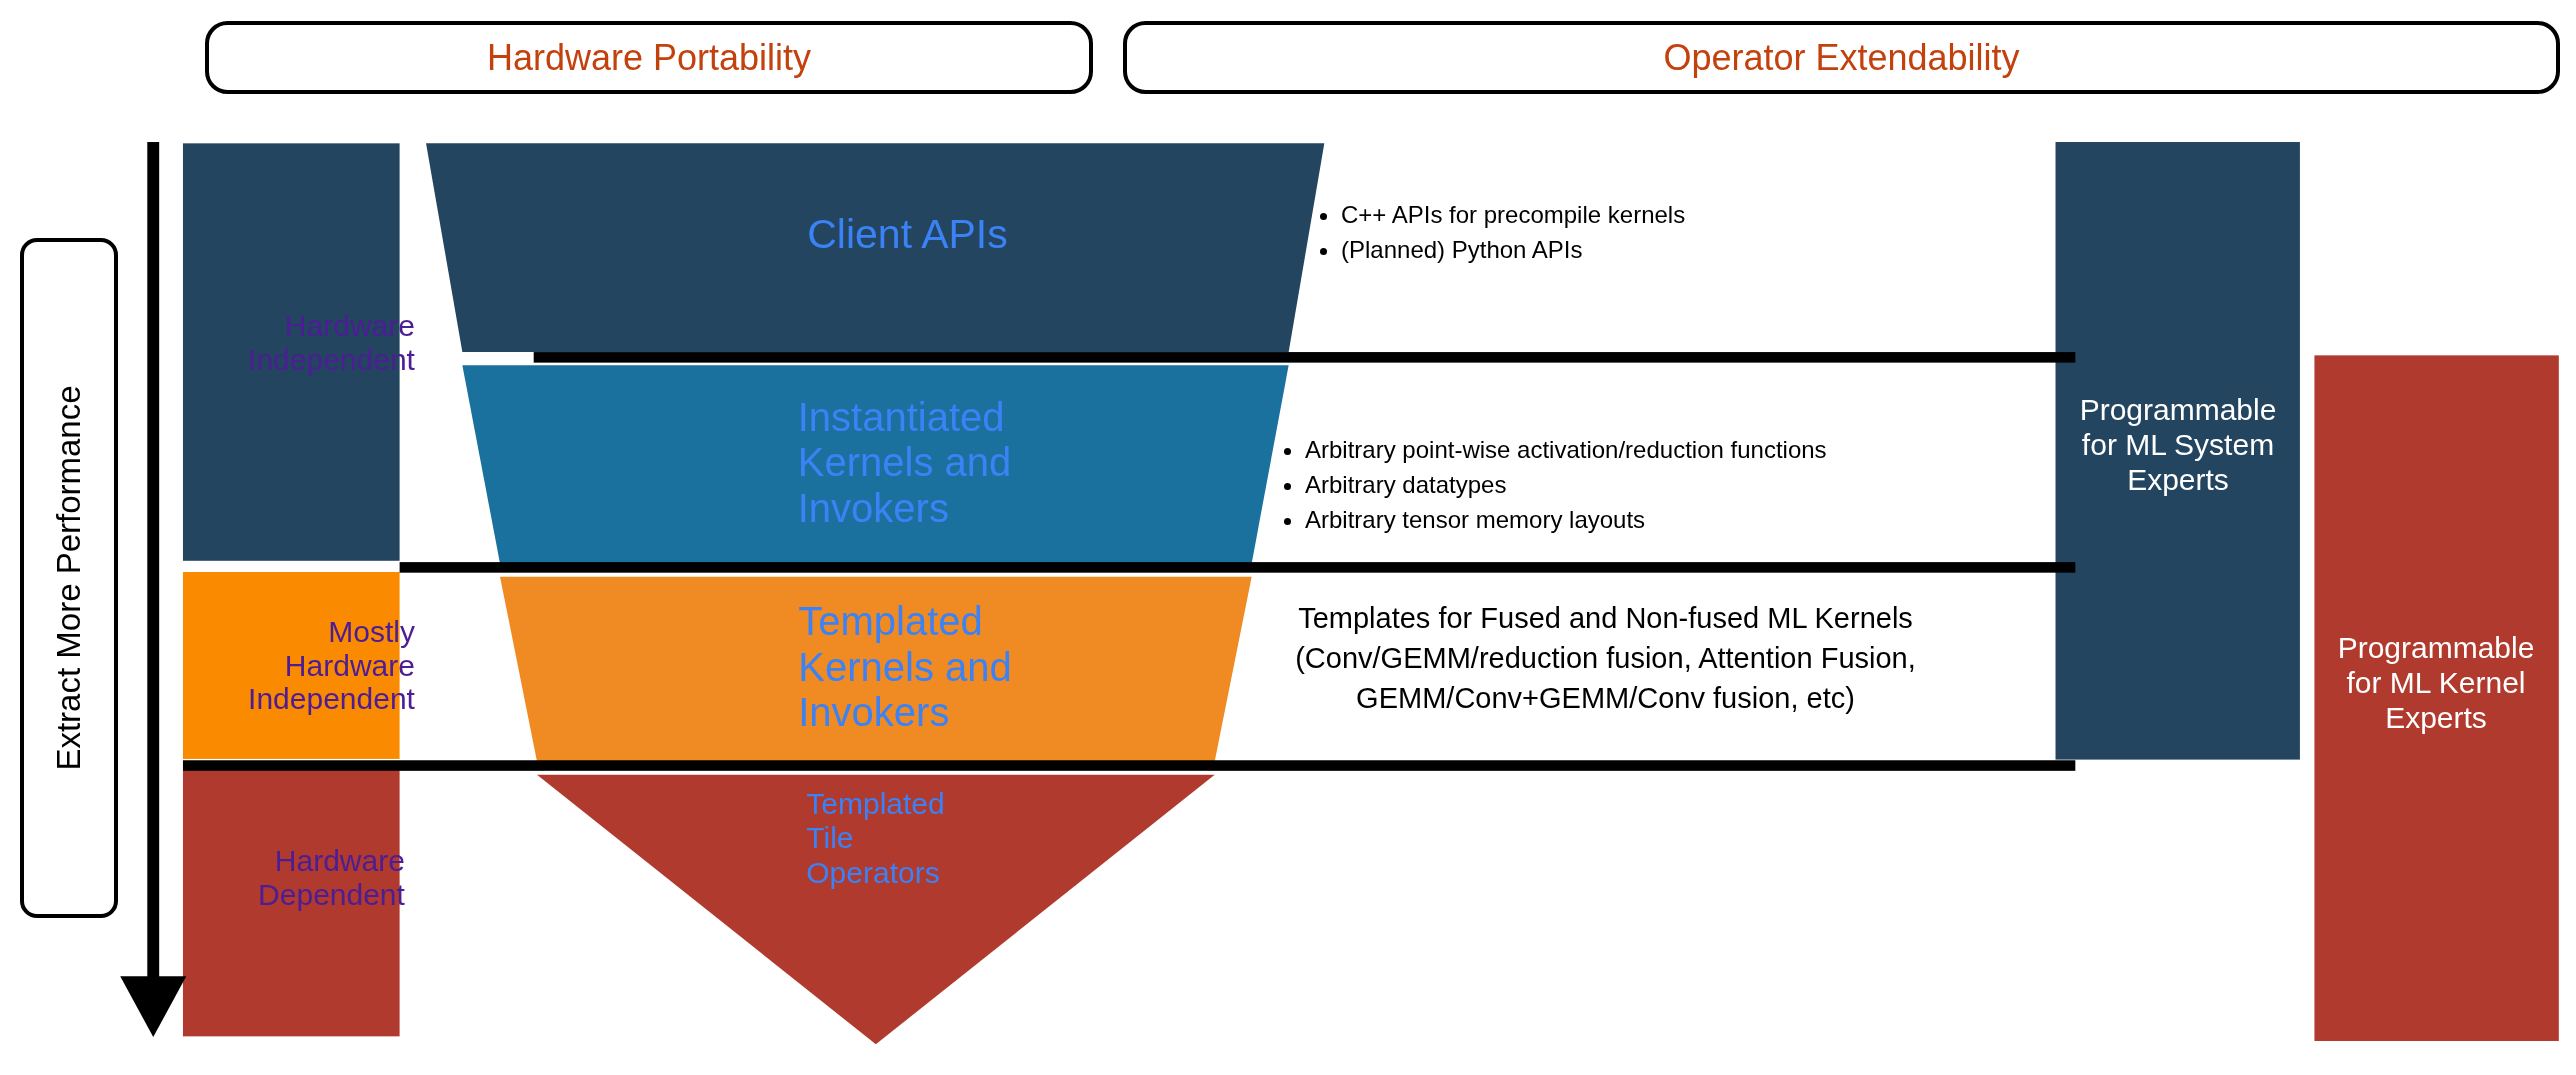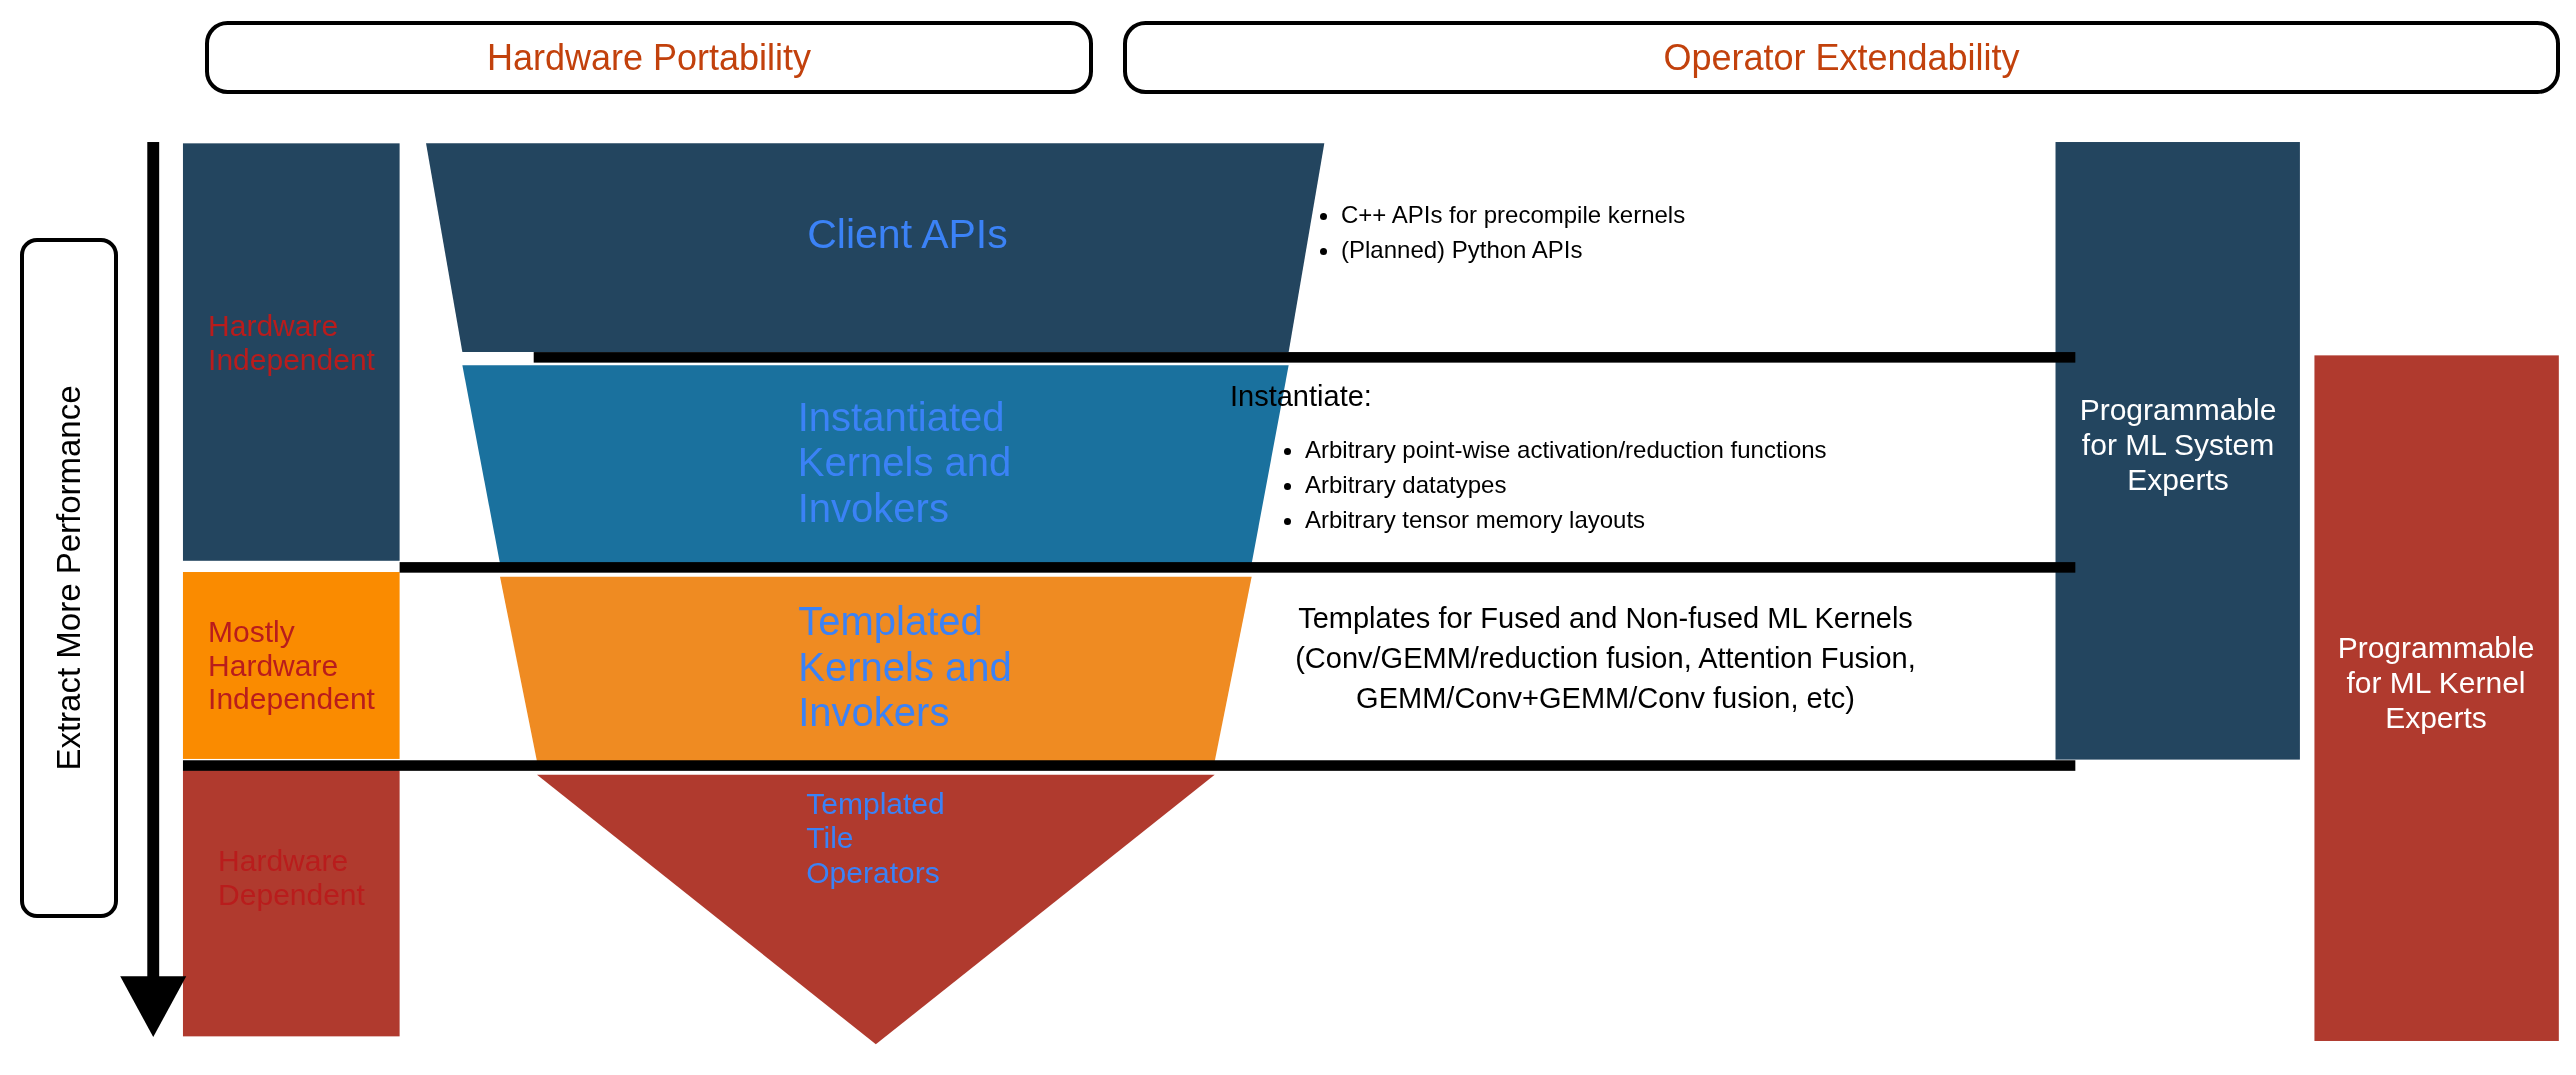--- a/index.html
+++ b/index.html
@@ -20,22 +20,22 @@
         display:flex;align-items:center;justify-content:center;}
   .vbox span{font-size:33px;color:#000;white-space:nowrap;
              transform:rotate(-90deg);display:block;}
 
   
   .tblk{position:absolute;color:#000;}
   .ctr{text-align:center;}
 
   
   .barlabel{position:absolute;display:flex;align-items:center;
-            justify-content:center;text-align:left;color:#b91c1c;
-            font-size:30px;line-height:1.12;}
+            justify-content:center;text-align:right;color:#4c1d95;
+            font-size:30px;line-height:1.12;margin-left:40px;}
 
   
   .trilabel{position:absolute;display:flex;align-items:center;
             justify-content:center;text-align:left;color:#3b82f6;
             line-height:1.14;}
 
   
   .rlabel{position:absolute;display:flex;align-items:center;
           justify-content:center;text-align:center;color:#fff;
           font-size:30px;line-height:1.16;}
@@ -109,23 +109,20 @@
     <span>Templated<br>Tile<br>Operators</span>
   </div>
 
   <div class="tblk" style="left:1311px;top:198px;width:727px;">
     <ul class="bl">
       <li>C++ APIs for precompile kernels</li>
       <li>(Planned) Python APIs</li>
     </ul>
   </div>
 
-  <div class="tblk desc" style="left:1230px;top:376px;width:826px;">
-    <span>Instantiate:</span>
-  </div>
   <div class="tblk" style="left:1275px;top:433px;width:806px;">
     <ul class="bl">
       <li>Arbitrary point-wise activation/reduction functions</li>
       <li>Arbitrary datatypes</li>
       <li>Arbitrary tensor memory layouts</li>
     </ul>
   </div>
 
   <div class="tblk desc ctr" style="left:1176px;top:598px;width:859px;">
     <span>Templates for Fused and Non-fused ML Kernels<br>(Conv/GEMM/reduction fusion, Attention Fusion,<br>GEMM/Conv+GEMM/Conv fusion, etc)</span>

